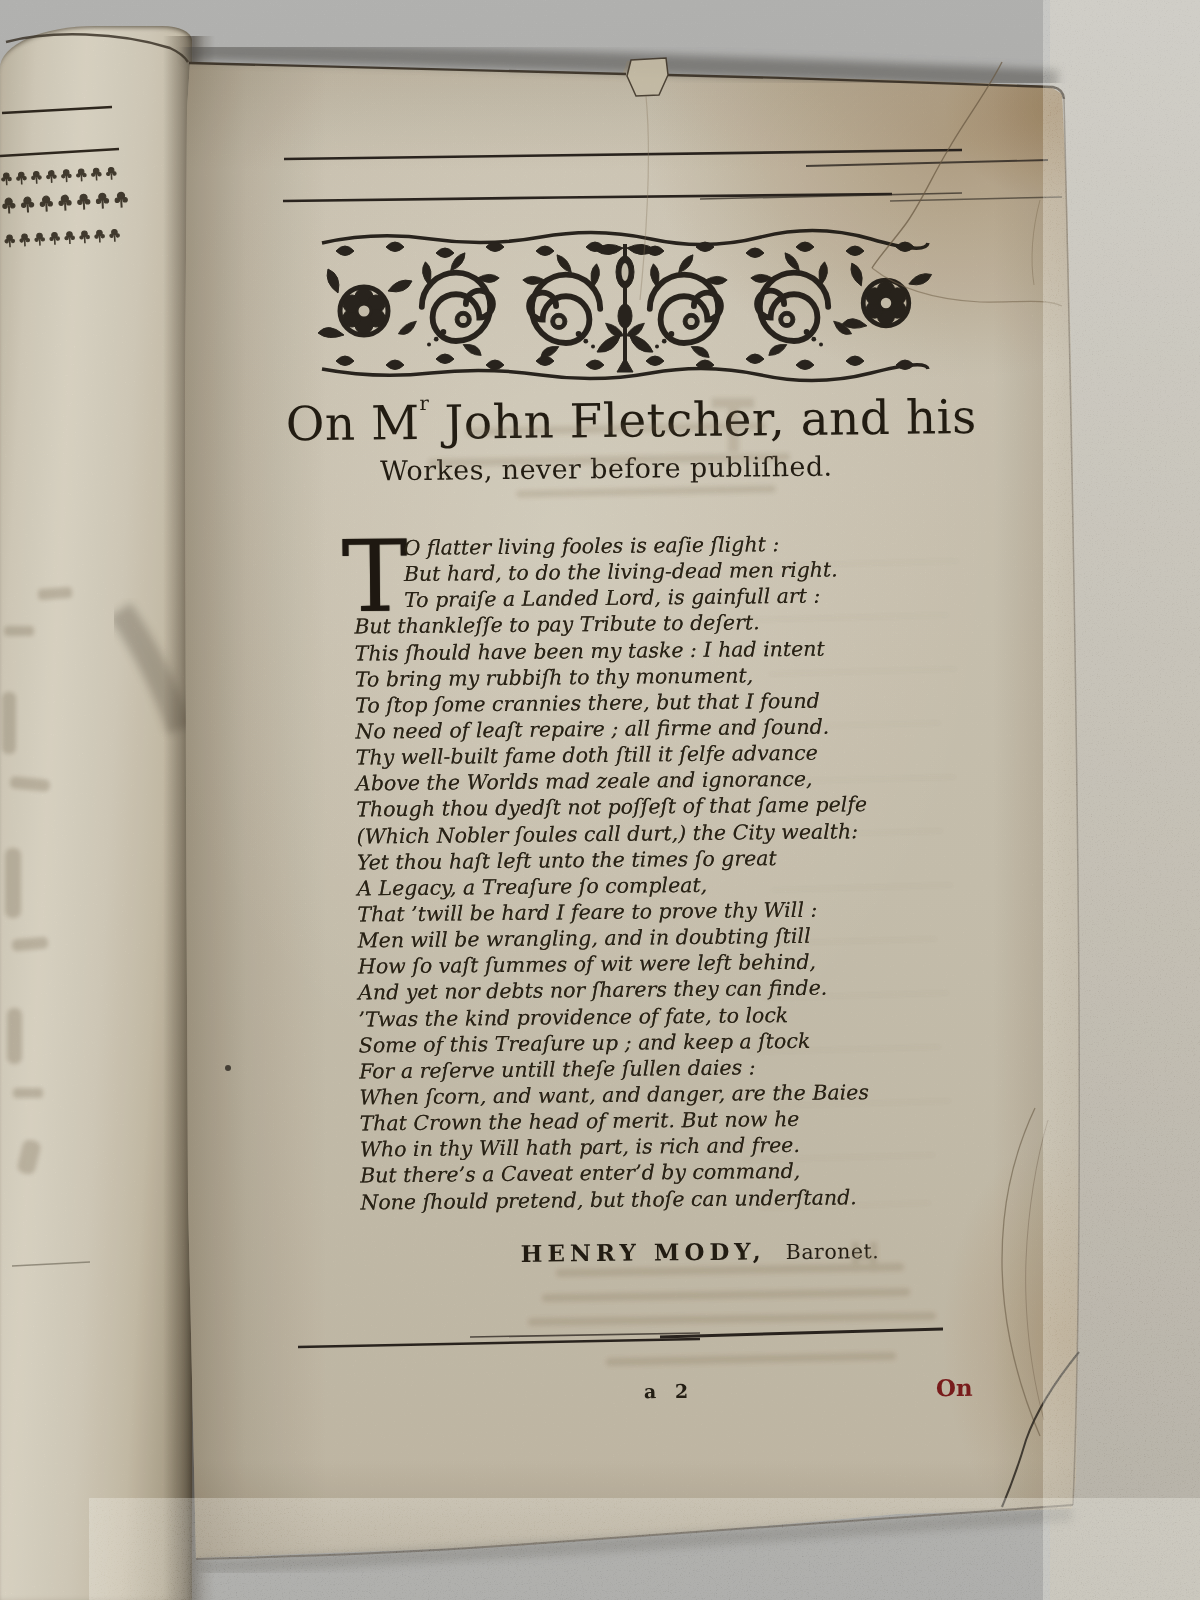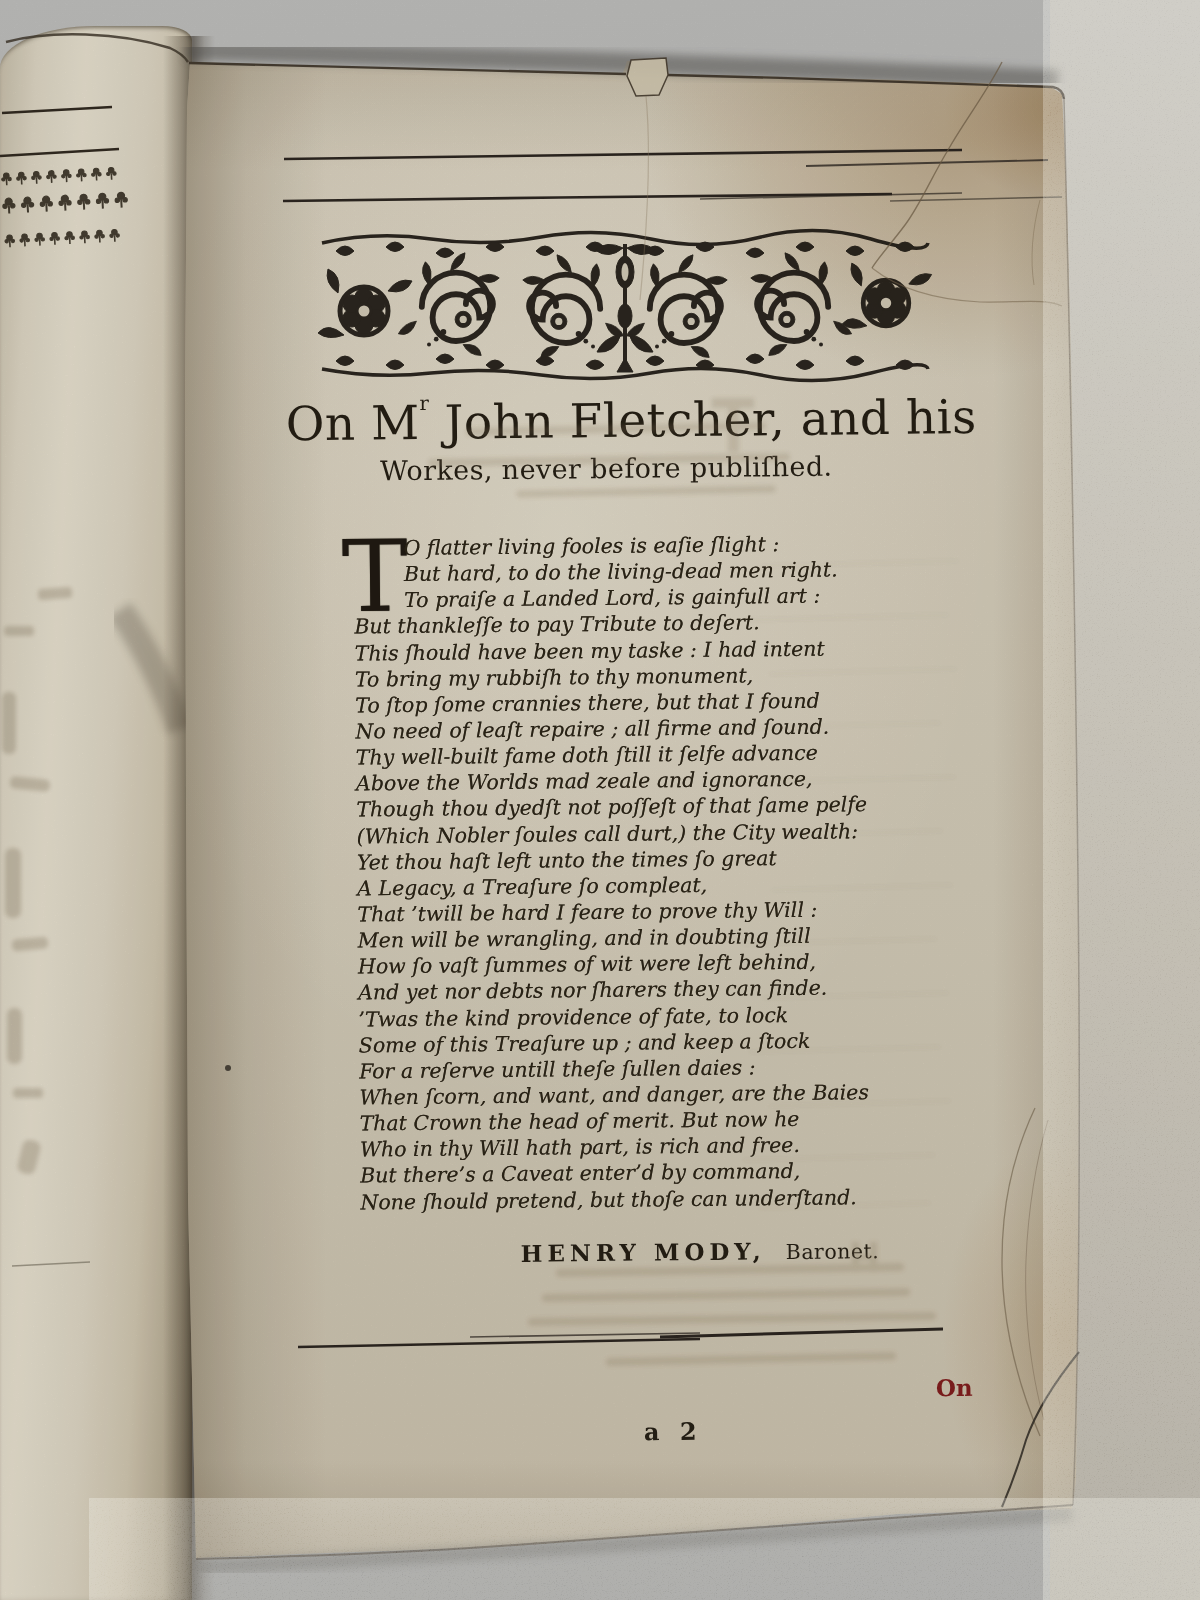--- a/index.html
+++ b/index.html
@@ -67,21 +67,21 @@
     left:342px;top:527px;font-size:99px;line-height:1;
     color:#201a12;font-style:normal;text-shadow:0 0 1px rgba(32,26,18,.8);
   }
 
   #signature{
     left:500px;top:1238px;width:400px;text-align:center;color:#241e14;white-space:nowrap;
   }
   #signature-name{font-size:23px;font-weight:700;letter-spacing:5px;}
   #signature-title{font-size:20.5px;margin-left:20px;letter-spacing:0.5px;}
 
-  #sig-mark{left:644px;top:1380px;font-size:24px;font-weight:700;letter-spacing:6px;color:#26201690;color:#262016;margin-top:37px;}
+  #sig-mark{left:644px;top:1380px;font-size:19px;font-weight:700;letter-spacing:6px;color:#26201690;color:#262016;}
   #catchword{left:936px;top:1374px;font-size:23px;font-weight:700;color:#7f1d1d;}
 
   svg.deco{left:0;top:0;width:1200px;height:1600px;}
 </style>
 </head>
 <body>
 
 <div class="abs noint" id="right-surface"></div>
 <div class="abs noint" id="left-page"></div>
 <div class="abs noint" id="gutter-shadow"></div>

